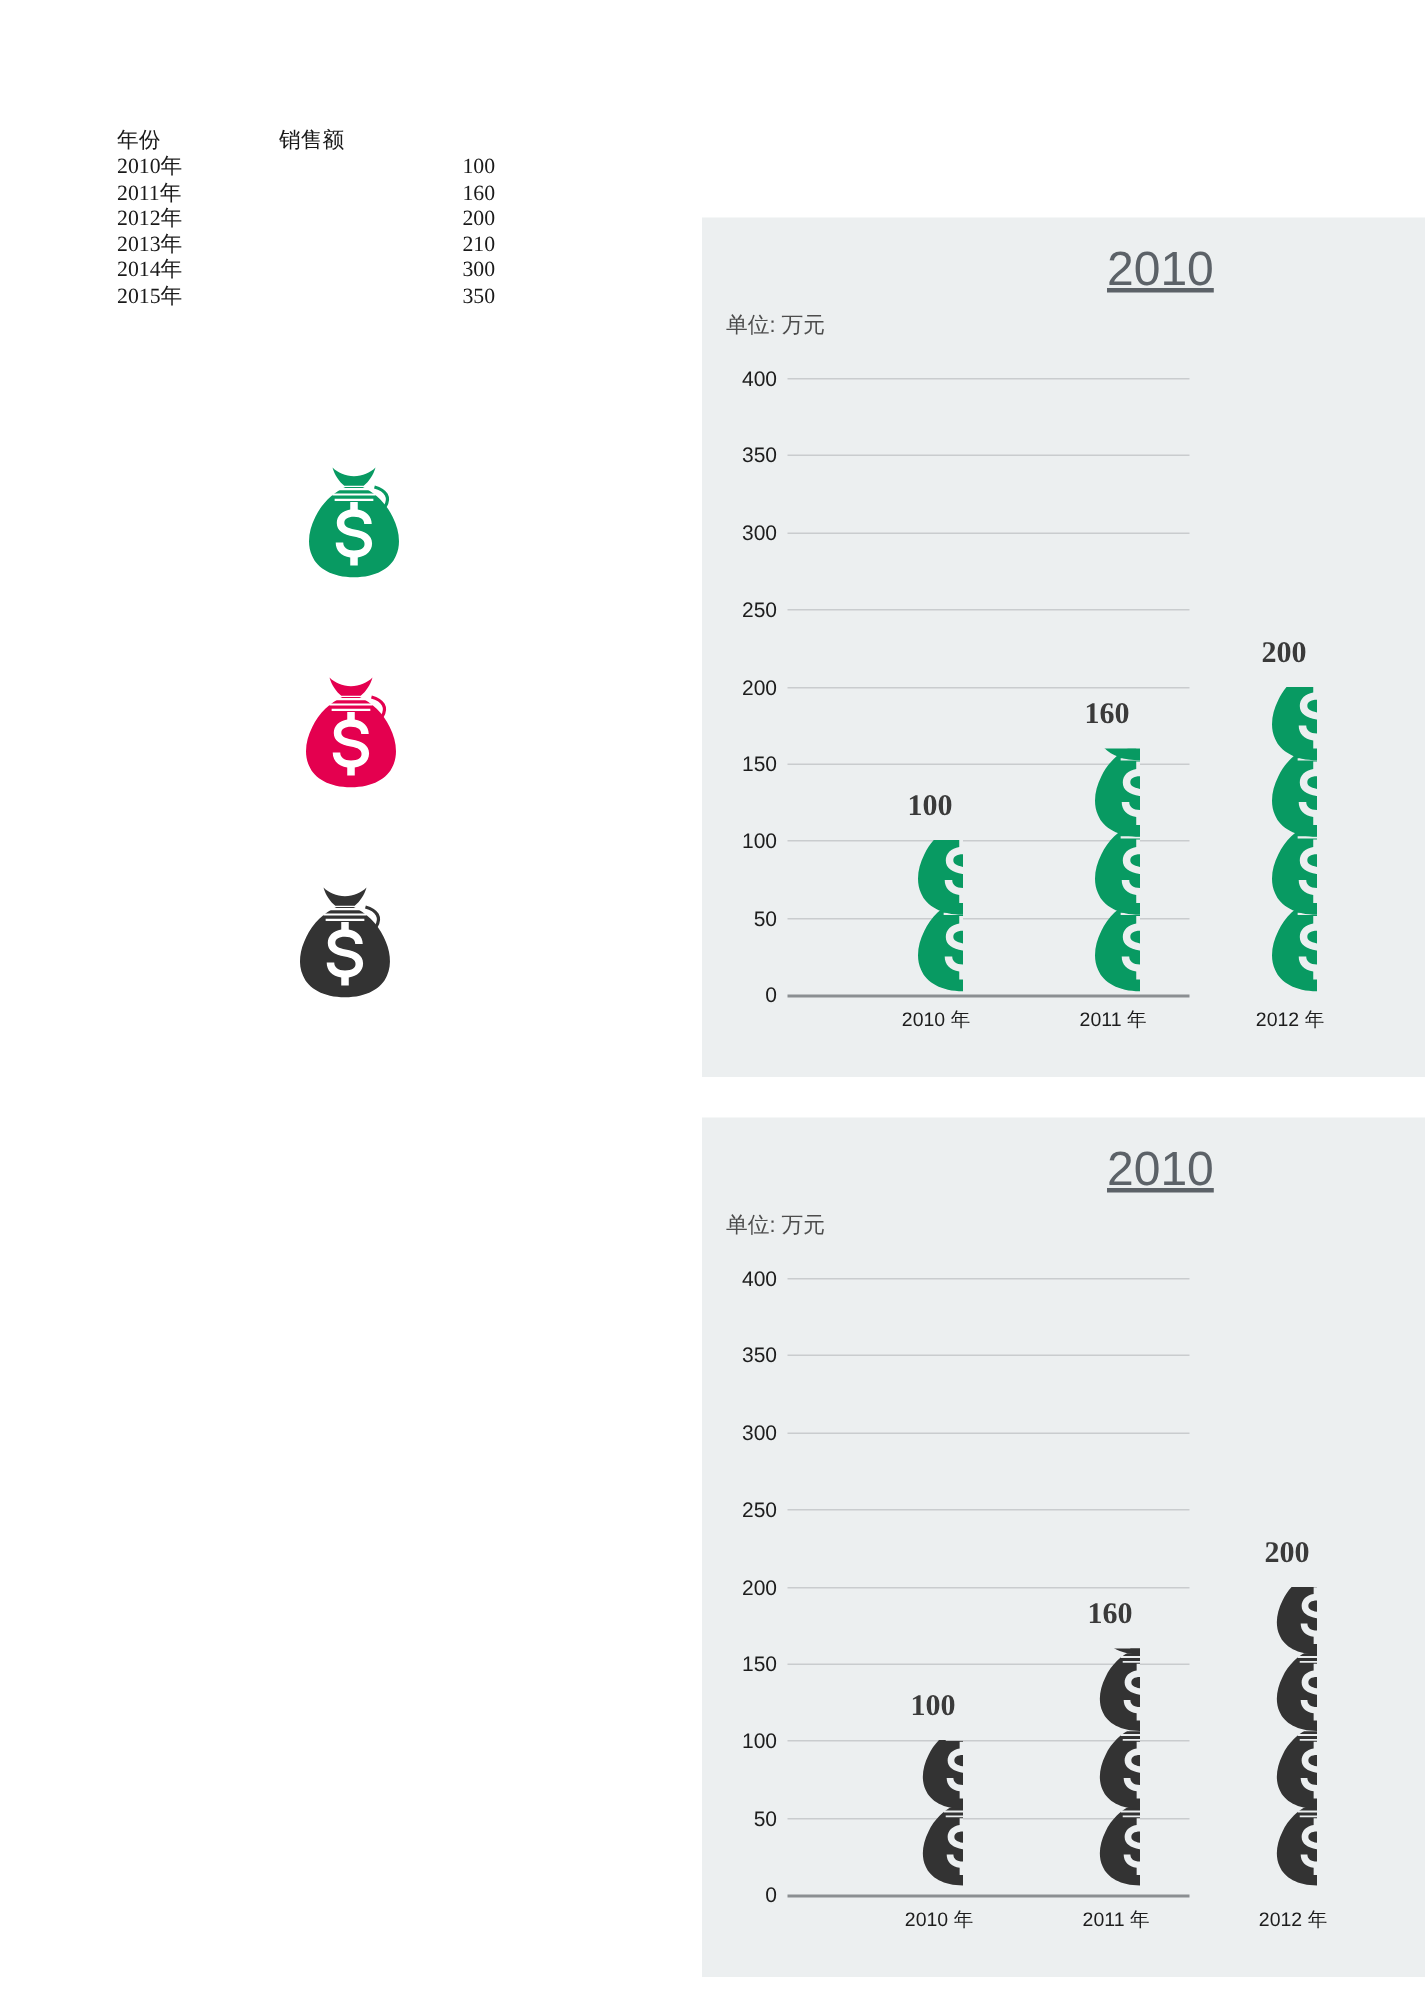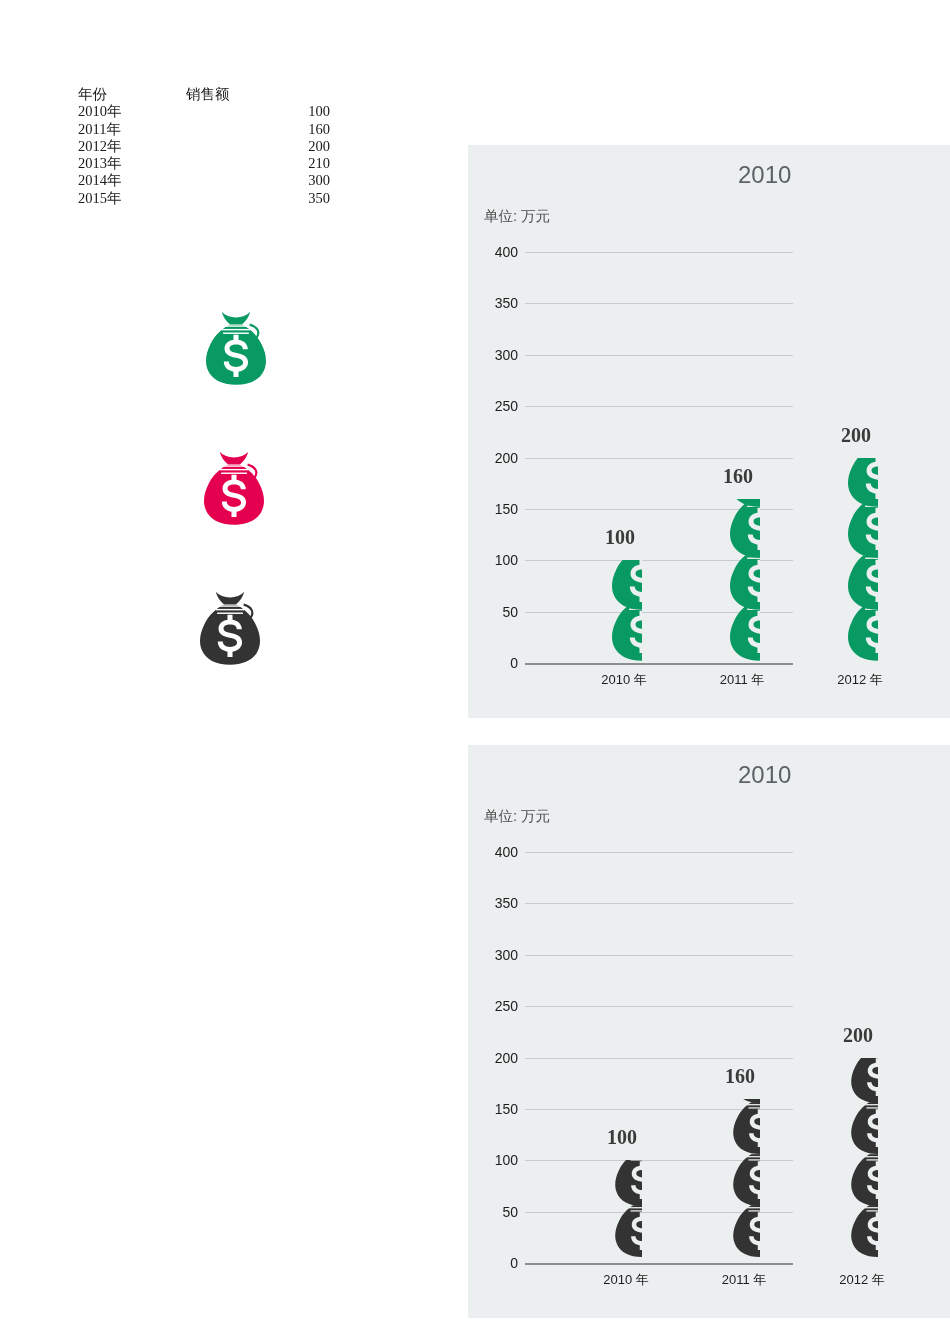--- a/index.html
+++ b/index.html
@@ -55,23 +55,24 @@
     background: #eceff0;
     overflow: hidden;
   }
   #chart-1 { left: 468px; top: 145px;  width: 482px; height: 573px; }
   #chart-2 { left: 468px; top: 745px;  width: 482px; height: 573px; }
   
   .chart-title-inner {
     position: absolute;
     left: 270px;
     top: 16px;
-    font-size: 24px;
+    font-size: 32px;
     color: #5c6268;
     white-space: nowrap;
+    text-decoration: underline;
   }
 
   .unit-label {
     position: absolute;
     left: 16px;
     top: 62px;
     font-size: 14.5px;
     color: #4d4d4d;
     white-space: nowrap;
   }

